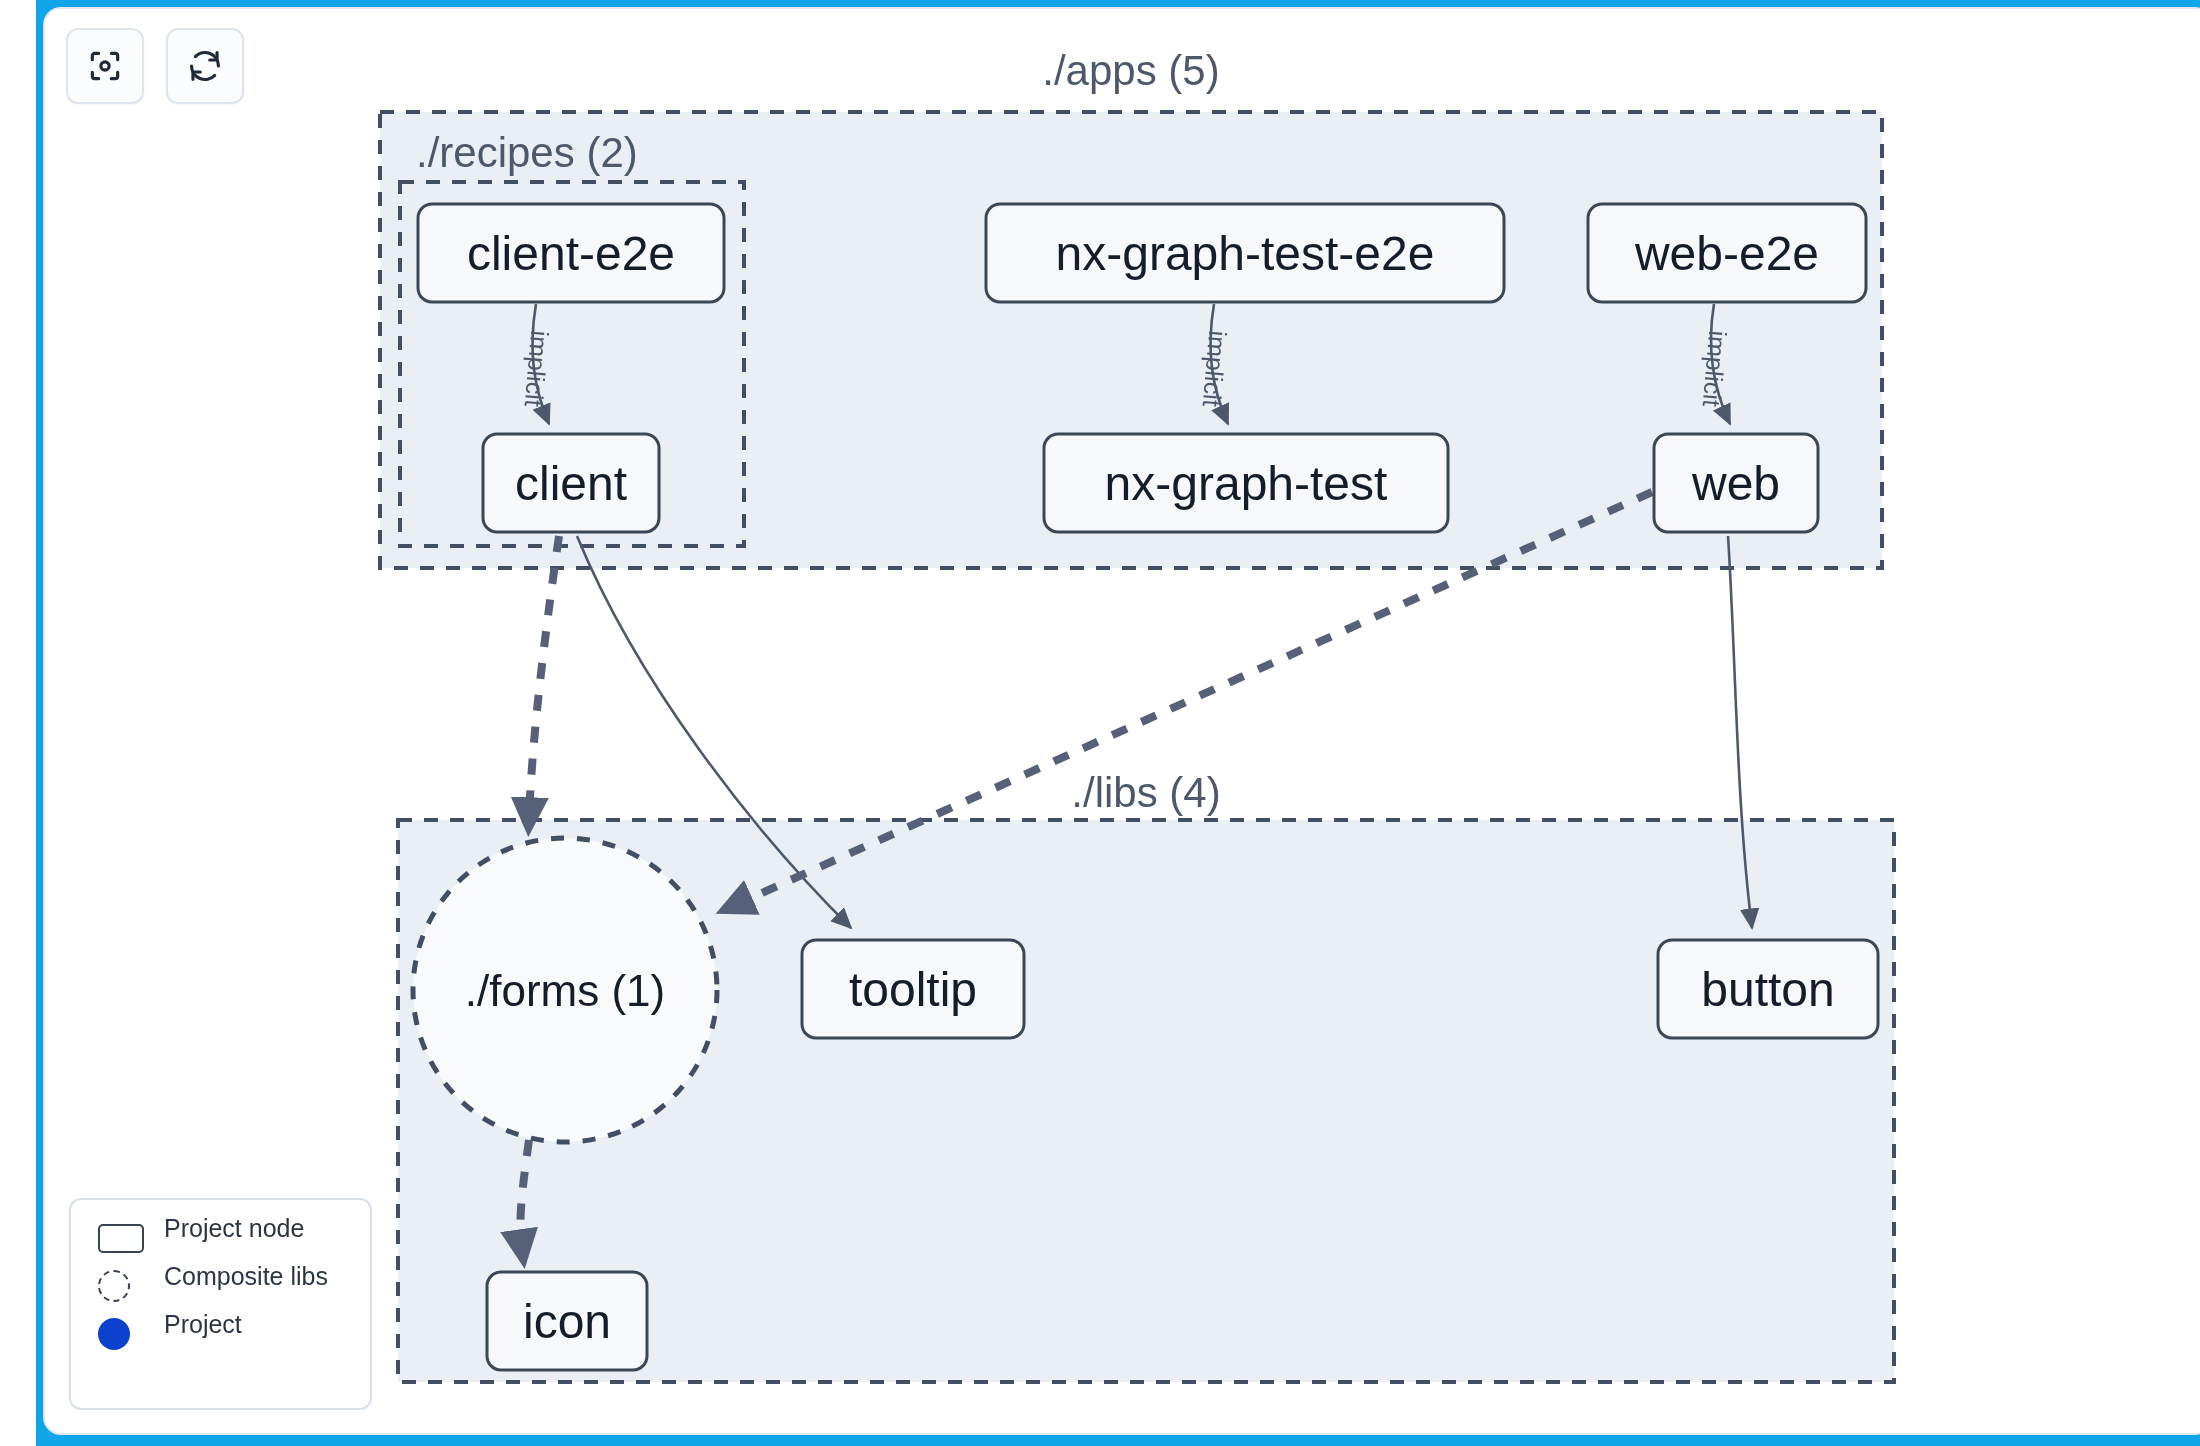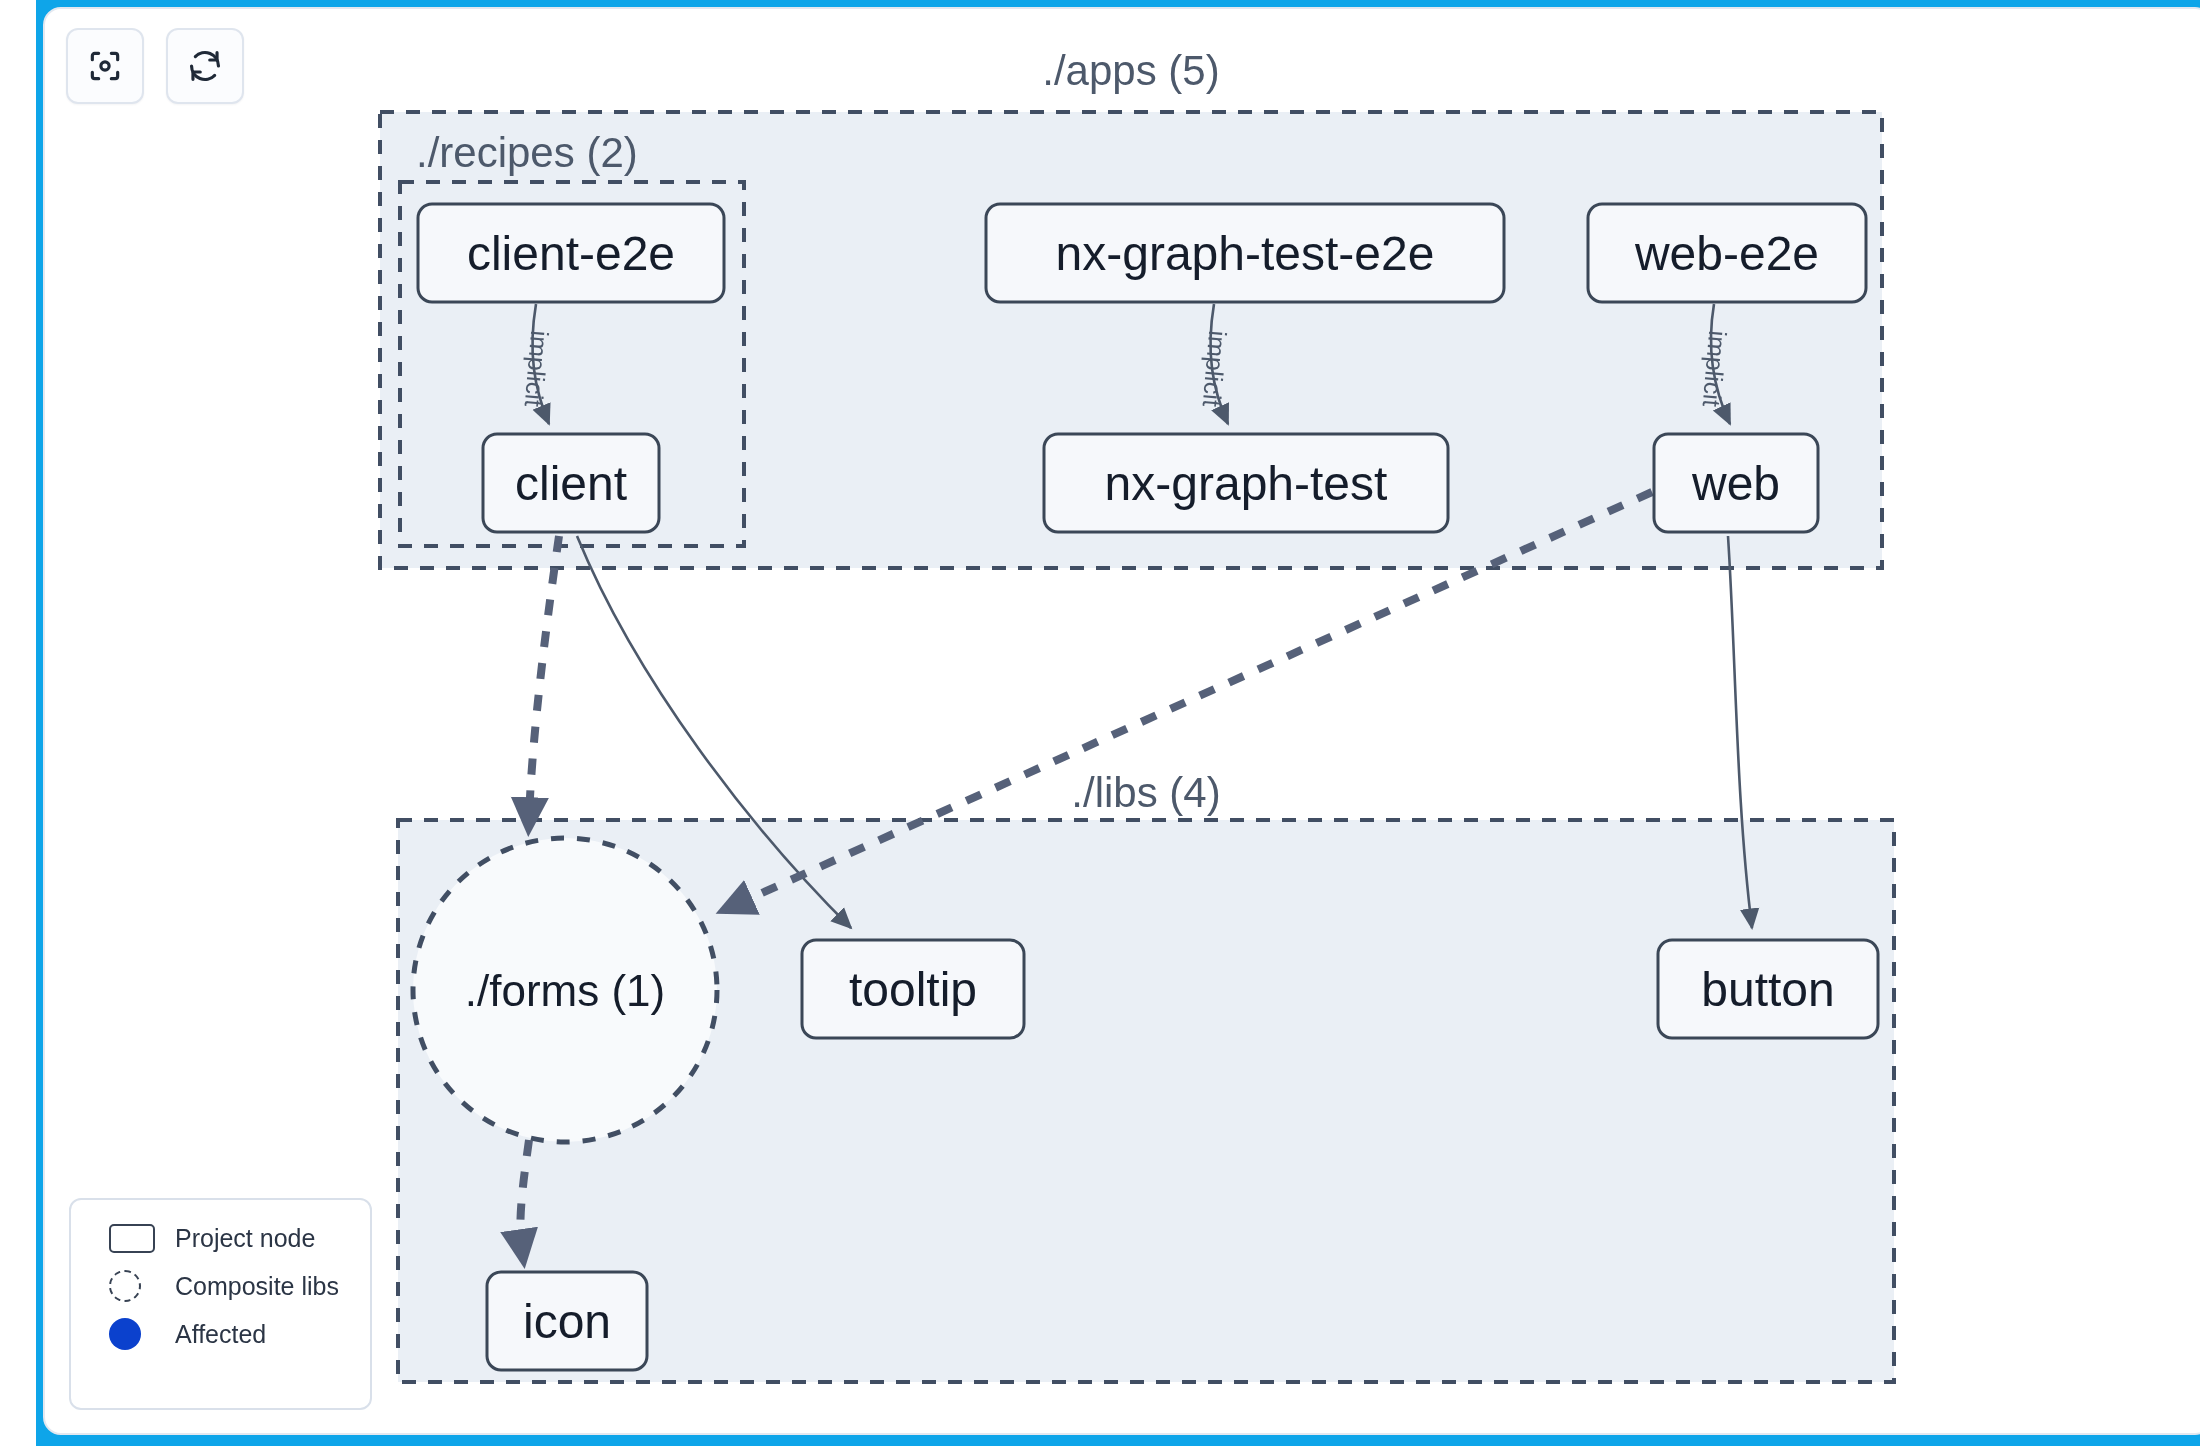--- a/index.html
+++ b/index.html
@@ -66,23 +66,22 @@
     height: 212px;
     background: #ffffff;
     border: 2px solid #d9e0ea;
     border-radius: 12px;
     box-sizing: border-box;
     padding: 14px 0 0 0;
     z-index: 35;
   }
   .legend-row {
     display: flex;
-    align-items: center;
     height: 48px;
-    padding-left: 38px;
+    padding-left: 27px;
   }
   .legend-swatch {
     width: 54px;
     display: flex;
     align-items: center;
     justify-content: flex-start;
   }
   .sw-rect {
     width: 46px;
     height: 29px;
@@ -256,16 +255,16 @@
     <div class="legend-row">
       <span class="legend-swatch">
           <span class="sw-dashed-circle"></span>
         </span>
       <span class="legend-label">Composite libs</span>
     </div>
     <div class="legend-row">
       <span class="legend-swatch">
           <span class="sw-touched"></span>
         </span>
-      <span class="legend-label">Affected</span>
+      <span class="legend-label">Project</span>
     </div>
   </div>
 </div>
 
 </body></html>

